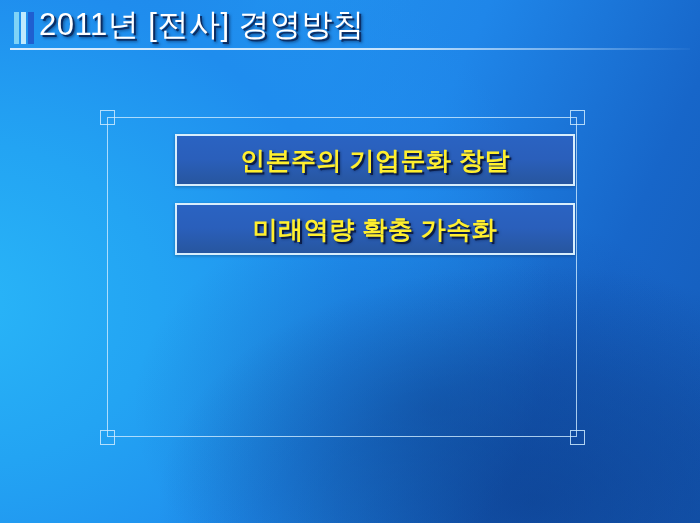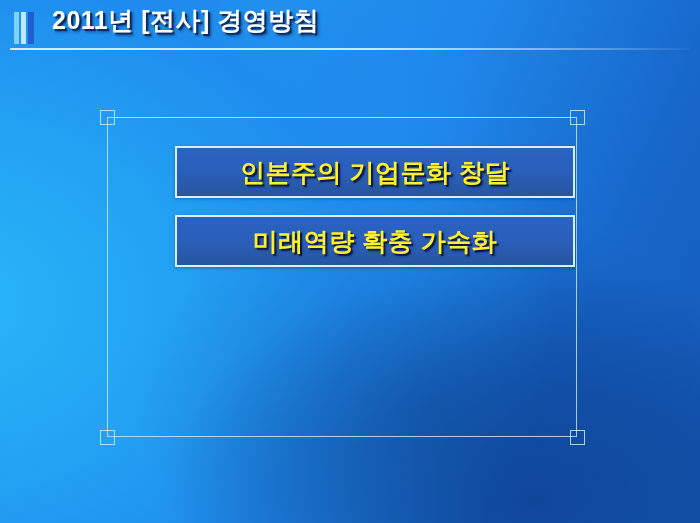--- a/index.html
+++ b/index.html
@@ -41,24 +41,24 @@
     display: block;
     width: 5px;
     height: 32px;
   }
   .title-accent i.b1 { background: #7fd3f7; }
   .title-accent i.b2 { background: #bfeafd; }
   .title-accent i.b3 { background: #1f5fd0; width: 6px; }
 
   .title-text {
     position: absolute;
-    left: 52px;
+    left: 39px;
     top: 4px;
-    font-size: 25px;
-    font-weight: bold;
+    font-size: 31px;
+    font-weight: normal;
     color: #ffffff;
     letter-spacing: 0.5px;
     white-space: nowrap;
     text-shadow:
       2px 2px 0 rgba(9,35,86,0.85),
       3px 3px 3px rgba(5,22,58,0.55);
   }
 
   .title-rule {
     position: absolute;
@@ -94,21 +94,21 @@
   }
   .fh-tl { left: 100px;  top: 110px; }
   .fh-tr { left: 570px;  top: 110px; }
   .fh-bl { left: 100px;  top: 430px; }
   .fh-br { left: 570px;  top: 430px; }
 
   
   .boxes {
     position: absolute;
     left: 147px;
-    top: 146px;
+    top: 134px;
     width: 400px;
     padding-left: 28px;
   }
   .stmt-box {
     position: relative;
     width: 400px;
     height: 52px;
     margin-bottom: 17px;
     box-sizing: border-box;
     border: 2px solid #d8eefc;

